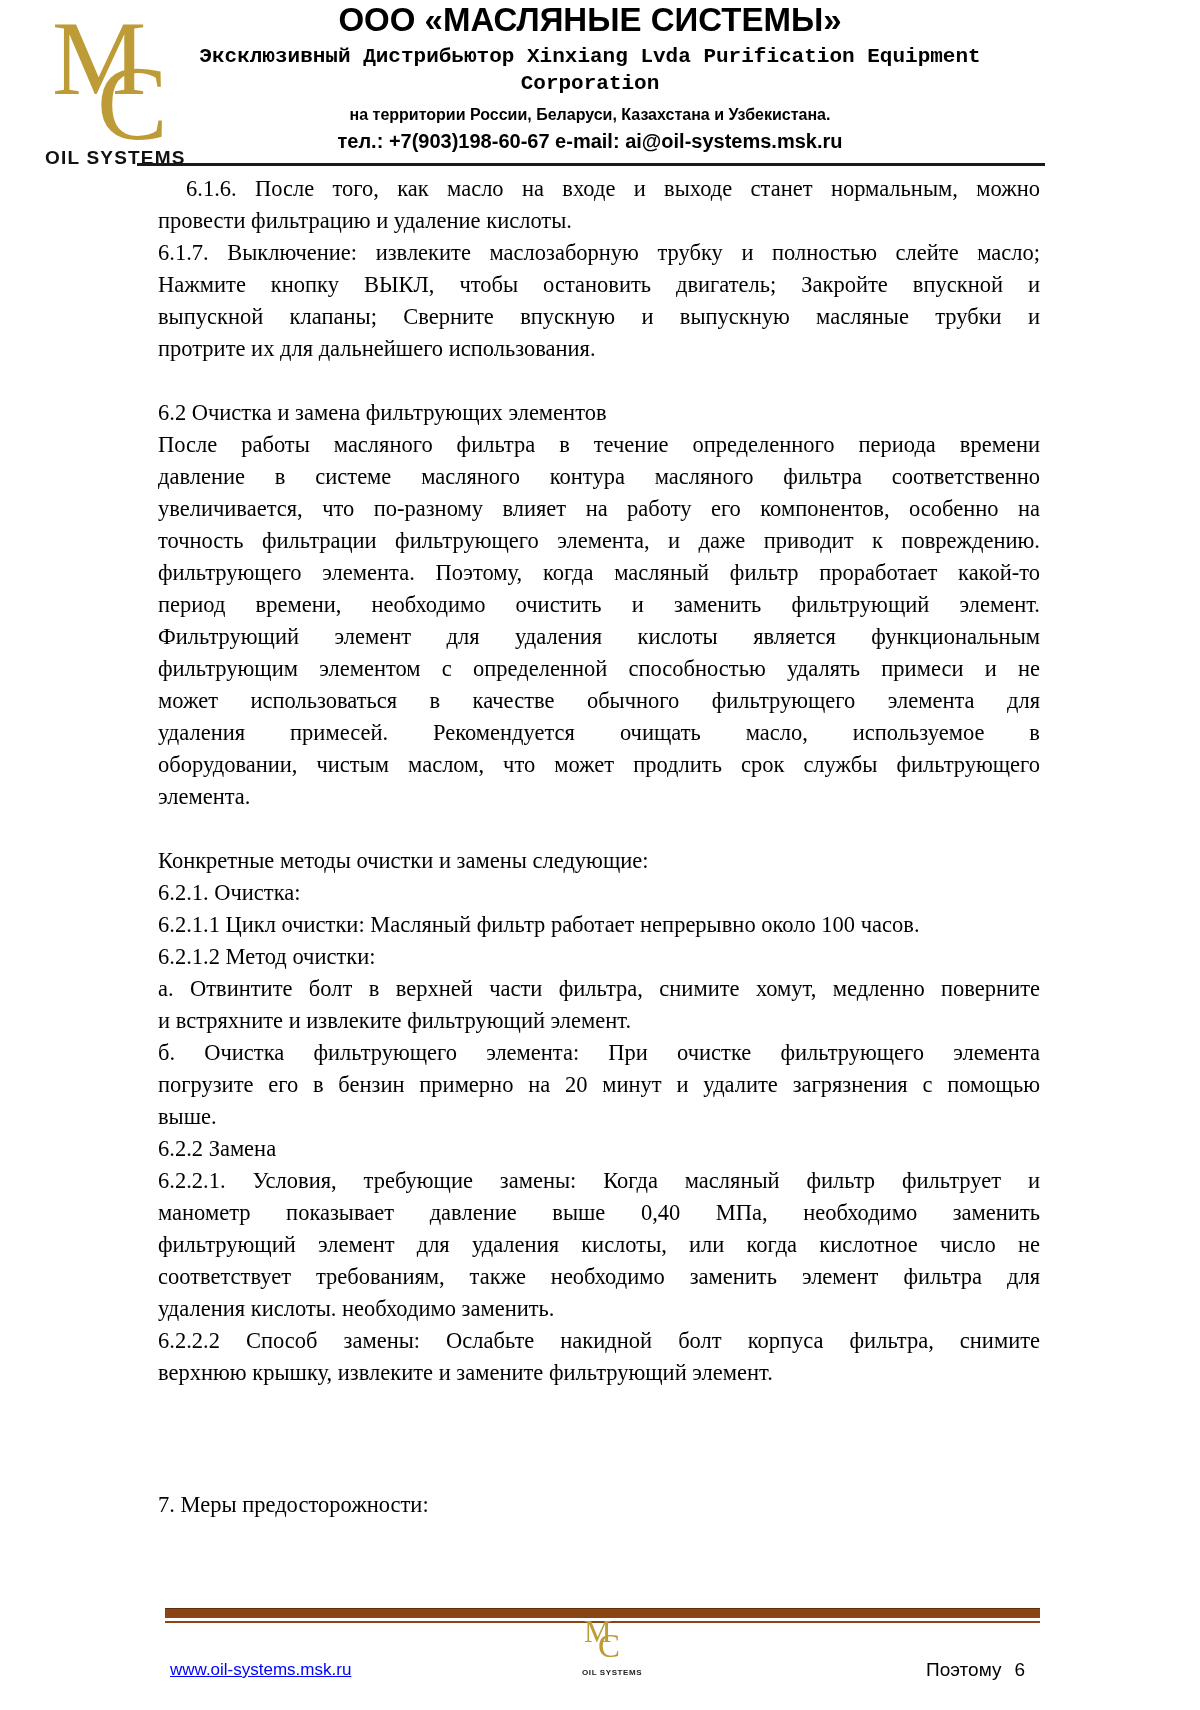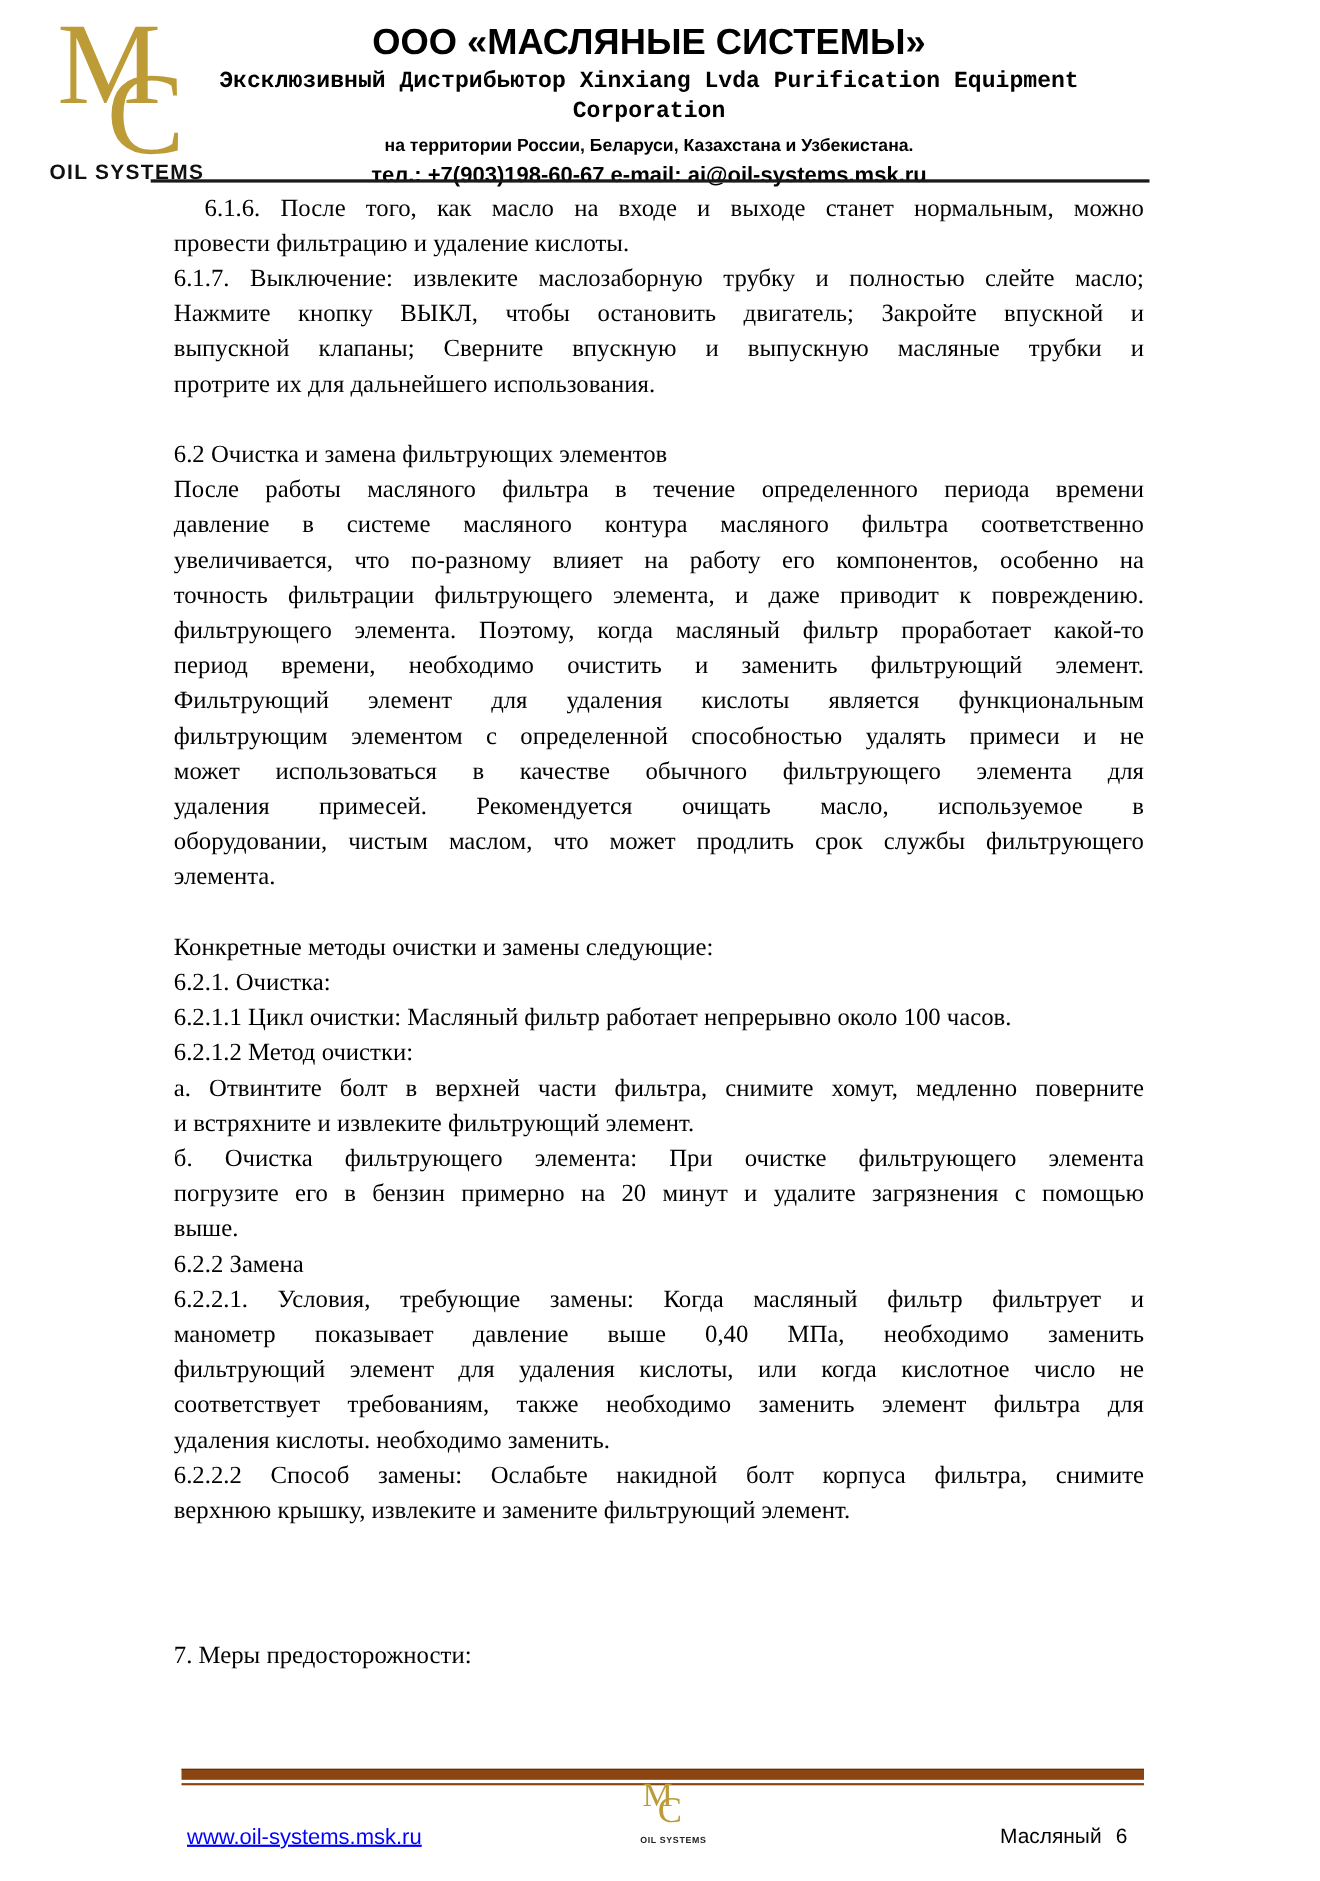--- a/index.html
+++ b/index.html
@@ -20,21 +20,21 @@
   .logo .caption {
     position:absolute; left:10px; top:137px;
     font-family:"Liberation Sans", sans-serif; font-weight:700;
     font-size:19px; letter-spacing:1.2px; color:#111; white-space:nowrap;
   }
 
   .header-text {
     position:absolute; left:140px; top:0; width:900px; text-align:center;
     font-family:"Liberation Sans", sans-serif; font-weight:700; color:#000;
   }
-  .company { margin-top:18px; font-size:33px; line-height:40px;text-align:center; }
+  .company { font-size:33px; line-height:40px;text-align:center; }
   .sub     { margin-top:3px;  font-size:21px; line-height:27px;font-family:Liberation Mono, monospace; }
   .sub2    { margin-top:4px;    font-size:16px; line-height:27px; }
   .contact { margin-top:0;    font-size:20px; line-height:27px; }
 
   .header-rule {
     position:absolute; left:137px; top:163px; width:908px; height:3px;
     background:var(--rule,#1a1a1a);
   }
 
   
@@ -63,21 +63,21 @@
   }
   .mini-logo .m { left:24px; top:0px;  font-size:31px; line-height:24px; z-index:2; }
   .mini-logo .c { left:38px; top:14px; font-size:33px; line-height:24px; z-index:1; }
   .mini-logo .caption {
     position:absolute; left:22px; top:48px;
     font-family:"Liberation Sans", sans-serif; font-weight:700;
     font-size:8px; letter-spacing:0.6px; color:#222; white-space:nowrap;
   }
   .footer-link {
     position:absolute; left:170px; top:1658px;
-    font-family:"Liberation Sans", sans-serif; font-size:20px; line-height:24px;
+    font-family:"Liberation Sans", sans-serif; font-size:17px; line-height:24px;
     color:var(--link,#0000FF); text-decoration:underline; cursor:pointer;
   }
   .footer-page {
     position:absolute; right:175px; top:1658px;
     font-family:"Liberation Sans", sans-serif; font-size:19px; line-height:24px; color:#000;
   }
   .footer-page .num { display:inline-block; margin-left:13px; }
 </style>
 </head>
 <body>
@@ -172,16 +172,16 @@
 
   <div class="mini-logo">
     <span class="glyph m">M</span>
     <span class="glyph c">C</span>
     <div class="caption">OIL SYSTEMS</div>
   </div>
 
   <a class="footer-link">www.oil-systems.msk.ru</a>
 
   <div class="footer-page">
-    <span>Масляный</span><span class="num">6</span>
+    <span>Поэтому</span><span class="num">6</span>
   </div>
 
 </div>
 
 </body></html>

